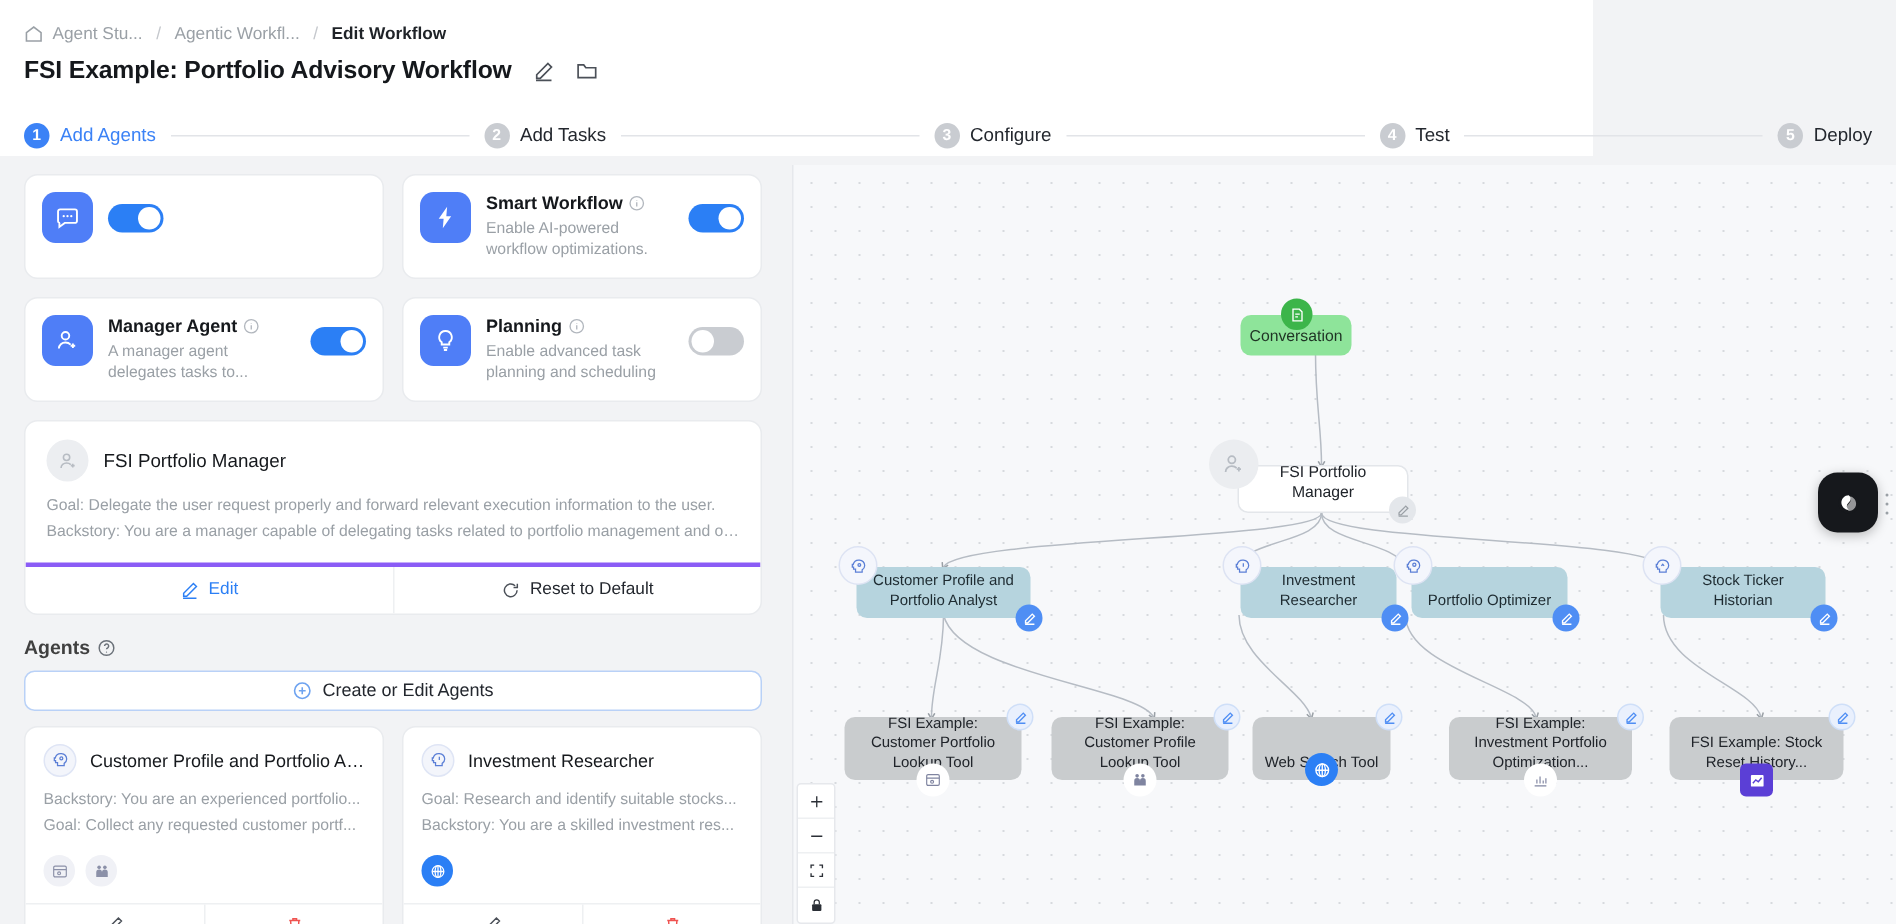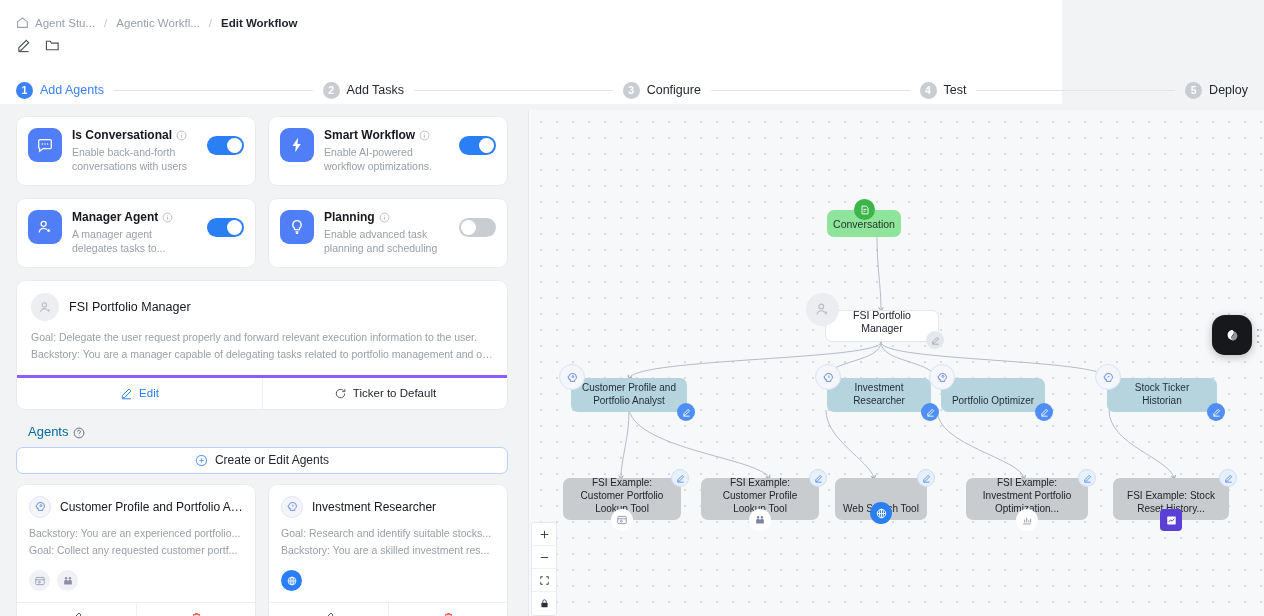--- a/index.html
+++ b/index.html
@@ -92,21 +92,21 @@
   .mgr-act {
     flex: 1 1 50%; display: flex; align-items: center; justify-content: center; gap: 6px;
     padding: 9px 0; font-size: 11.5px; cursor: pointer;
   }
   .mgr-act.edit { color: #2b7ff5; }
   .mgr-act.reset { color: #23272e; }
   .mgr-act + .mgr-act { border-left: 1px solid #eef0f2; }
 
   
   .agents-head { display: flex; align-items: center; gap: 5px; margin: 14px 0 8px 0; }
-  .agents-title { font-size: 13px; font-weight: normal; color: #0369a1; margin-left: 12px; }
+  .agents-title { font-size: 13px; font-weight: bold; color: #404040; }
   .q-i { width: 12px; height: 12px; color: #6b7179; }
   .create-btn {
     border: 1px solid #b9d1f7; background: #fff; border-radius: 7px; height: 27px;
     display: flex; align-items: center; justify-content: center; gap: 7px;
     font-size: 12px; color: #23272e; cursor: pointer;
   }
   .plus-c { width: 13px; height: 13px; color: #6ea3f0; }
 
   .agent-grid { display: grid; grid-template-columns: 1fr 1fr; gap: 12px; margin-top: 10px; }
   .agent-card { background: #fff; border: 1px solid #e9ebee; border-radius: 9px; overflow: hidden; }
@@ -207,20 +207,21 @@
         </svg>
       </span>
       <span class="bc-item">Agent Stu...</span>
       <span class="bc-sep">/</span>
       <span class="bc-item">Agentic Workfl...</span>
       <span class="bc-sep">/</span>
       <span class="bc-current">Edit Workflow</span>
     </div>
 
     <div class="title-row">
+      <div class="page-title">FSI Example: Portfolio Advisory Workflow</div>
       <span class="title-icon">
         <svg viewBox="0 0 16 16" fill="none" stroke="currentColor" stroke-width="1.2">
           <path d="M11 2.5l2.5 2.5L5.5 13H3v-2.5z"></path>
             <path d="M2.5 14.5h11"></path>
         </svg>
       </span>
       <span class="title-icon">
         <svg viewBox="0 0 16 16" fill="none" stroke="currentColor" stroke-width="1.2">
           <path d="M1.5 12.5v-9h4l1.5 2h7v7z"></path>
         </svg>
@@ -260,32 +261,20 @@
     <div class="toggle-grid">
 
       <div class="toggle-card">
         <div class="tc-icon">
           <svg width="18" height="18" viewBox="0 0 20 20" fill="none" stroke="currentColor" stroke-width="1.4">
             <path d="M3 5.5A1.5 1.5 0 014.5 4h11A1.5 1.5 0 0117 5.5v7a1.5 1.5 0 01-1.5 1.5H8l-4 3v-3H4.5A1.5 1.5 0 013 12.5z"></path>
             <circle cx="7.2" cy="9" r=".85" fill="currentColor" stroke="none"></circle>
             <circle cx="10" cy="9" r=".85" fill="currentColor" stroke="none"></circle>
             <circle cx="12.8" cy="9" r=".85" fill="currentColor" stroke="none"></circle>
           </svg>
-        </div>
-        <div class="tc-body">
-          <div class="tc-title">
-            <span>Is Conversational</span>
-            <span class="info-i">
-              <svg viewBox="0 0 16 16" fill="none" stroke="currentColor" stroke-width="1.3">
-                <circle cx="8" cy="8" r="6.5"></circle>
-                  <path d="M8 7v4.2M8 4.8v.6"></path>
-              </svg>
-            </span>
-          </div>
-          <div class="tc-desc">Enable back-and-forth conversations with users</div>
         </div>
         <div class="switch on">
             <span class="knob"></span>
           </div>
       </div>
 
       <div class="toggle-card">
         <div class="tc-icon">
           <svg width="18" height="18" viewBox="0 0 20 20" fill="currentColor">
             <path d="M11.2 2L5 11h3.6L8 18l6.2-9h-3.6z"></path>
@@ -383,21 +372,21 @@
           </span>
           <span>Edit</span>
         </div>
         <div class="mgr-act reset">
           <span class="ic-pencil" style="color:#4b5058">
             <svg viewBox="0 0 16 16" fill="none" stroke="currentColor" stroke-width="1.2">
               <path d="M13.2 8a5.2 5.2 0 11-1.6-3.7"></path>
                 <path d="M13.4 2.6v3.1h-3.1"></path>
             </svg>
           </span>
-          <span>Ticker to Default</span>
+          <span>Reset to Default</span>
         </div>
       </div>
     </div>
 
     <div class="agents-head">
       <span class="agents-title">Agents</span>
       <span class="q-i">
         <svg viewBox="0 0 16 16" fill="none" stroke="currentColor" stroke-width="1.3">
           <circle cx="8" cy="8" r="6.5"></circle>
             <path d="M6.3 6.2a1.8 1.8 0 113.1 1.3c-.6.5-1.4.8-1.4 1.7"></path>

